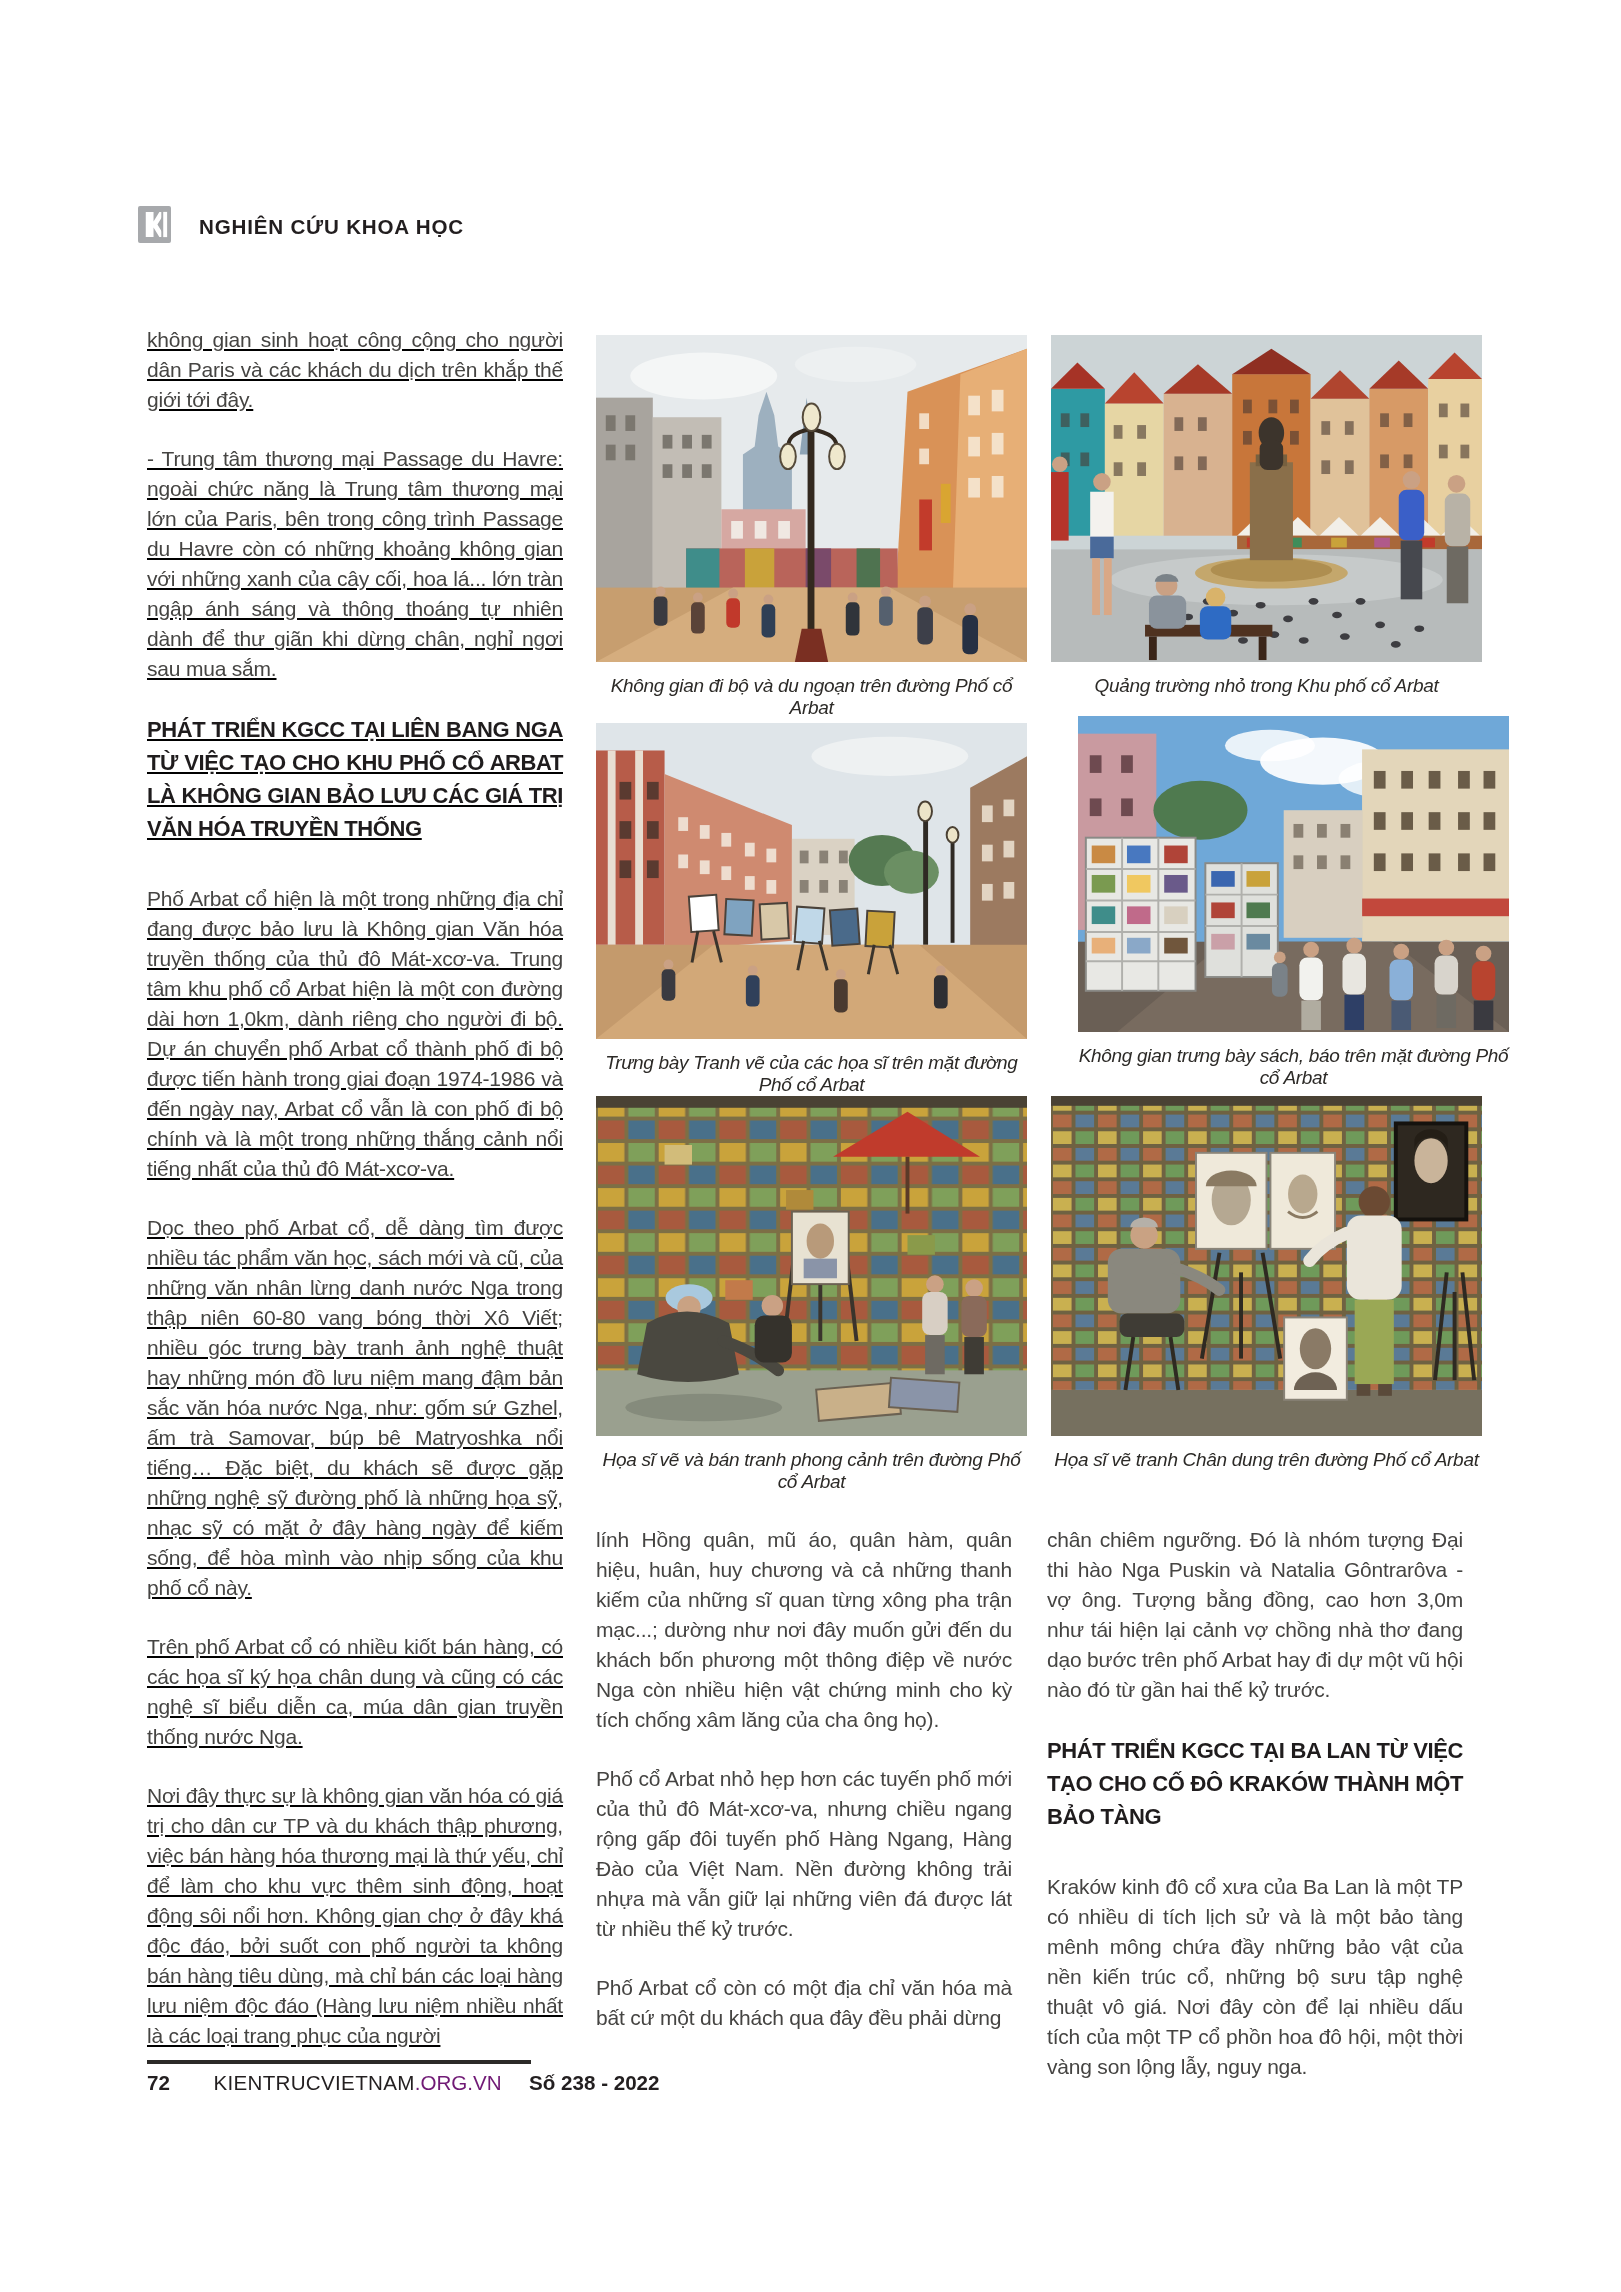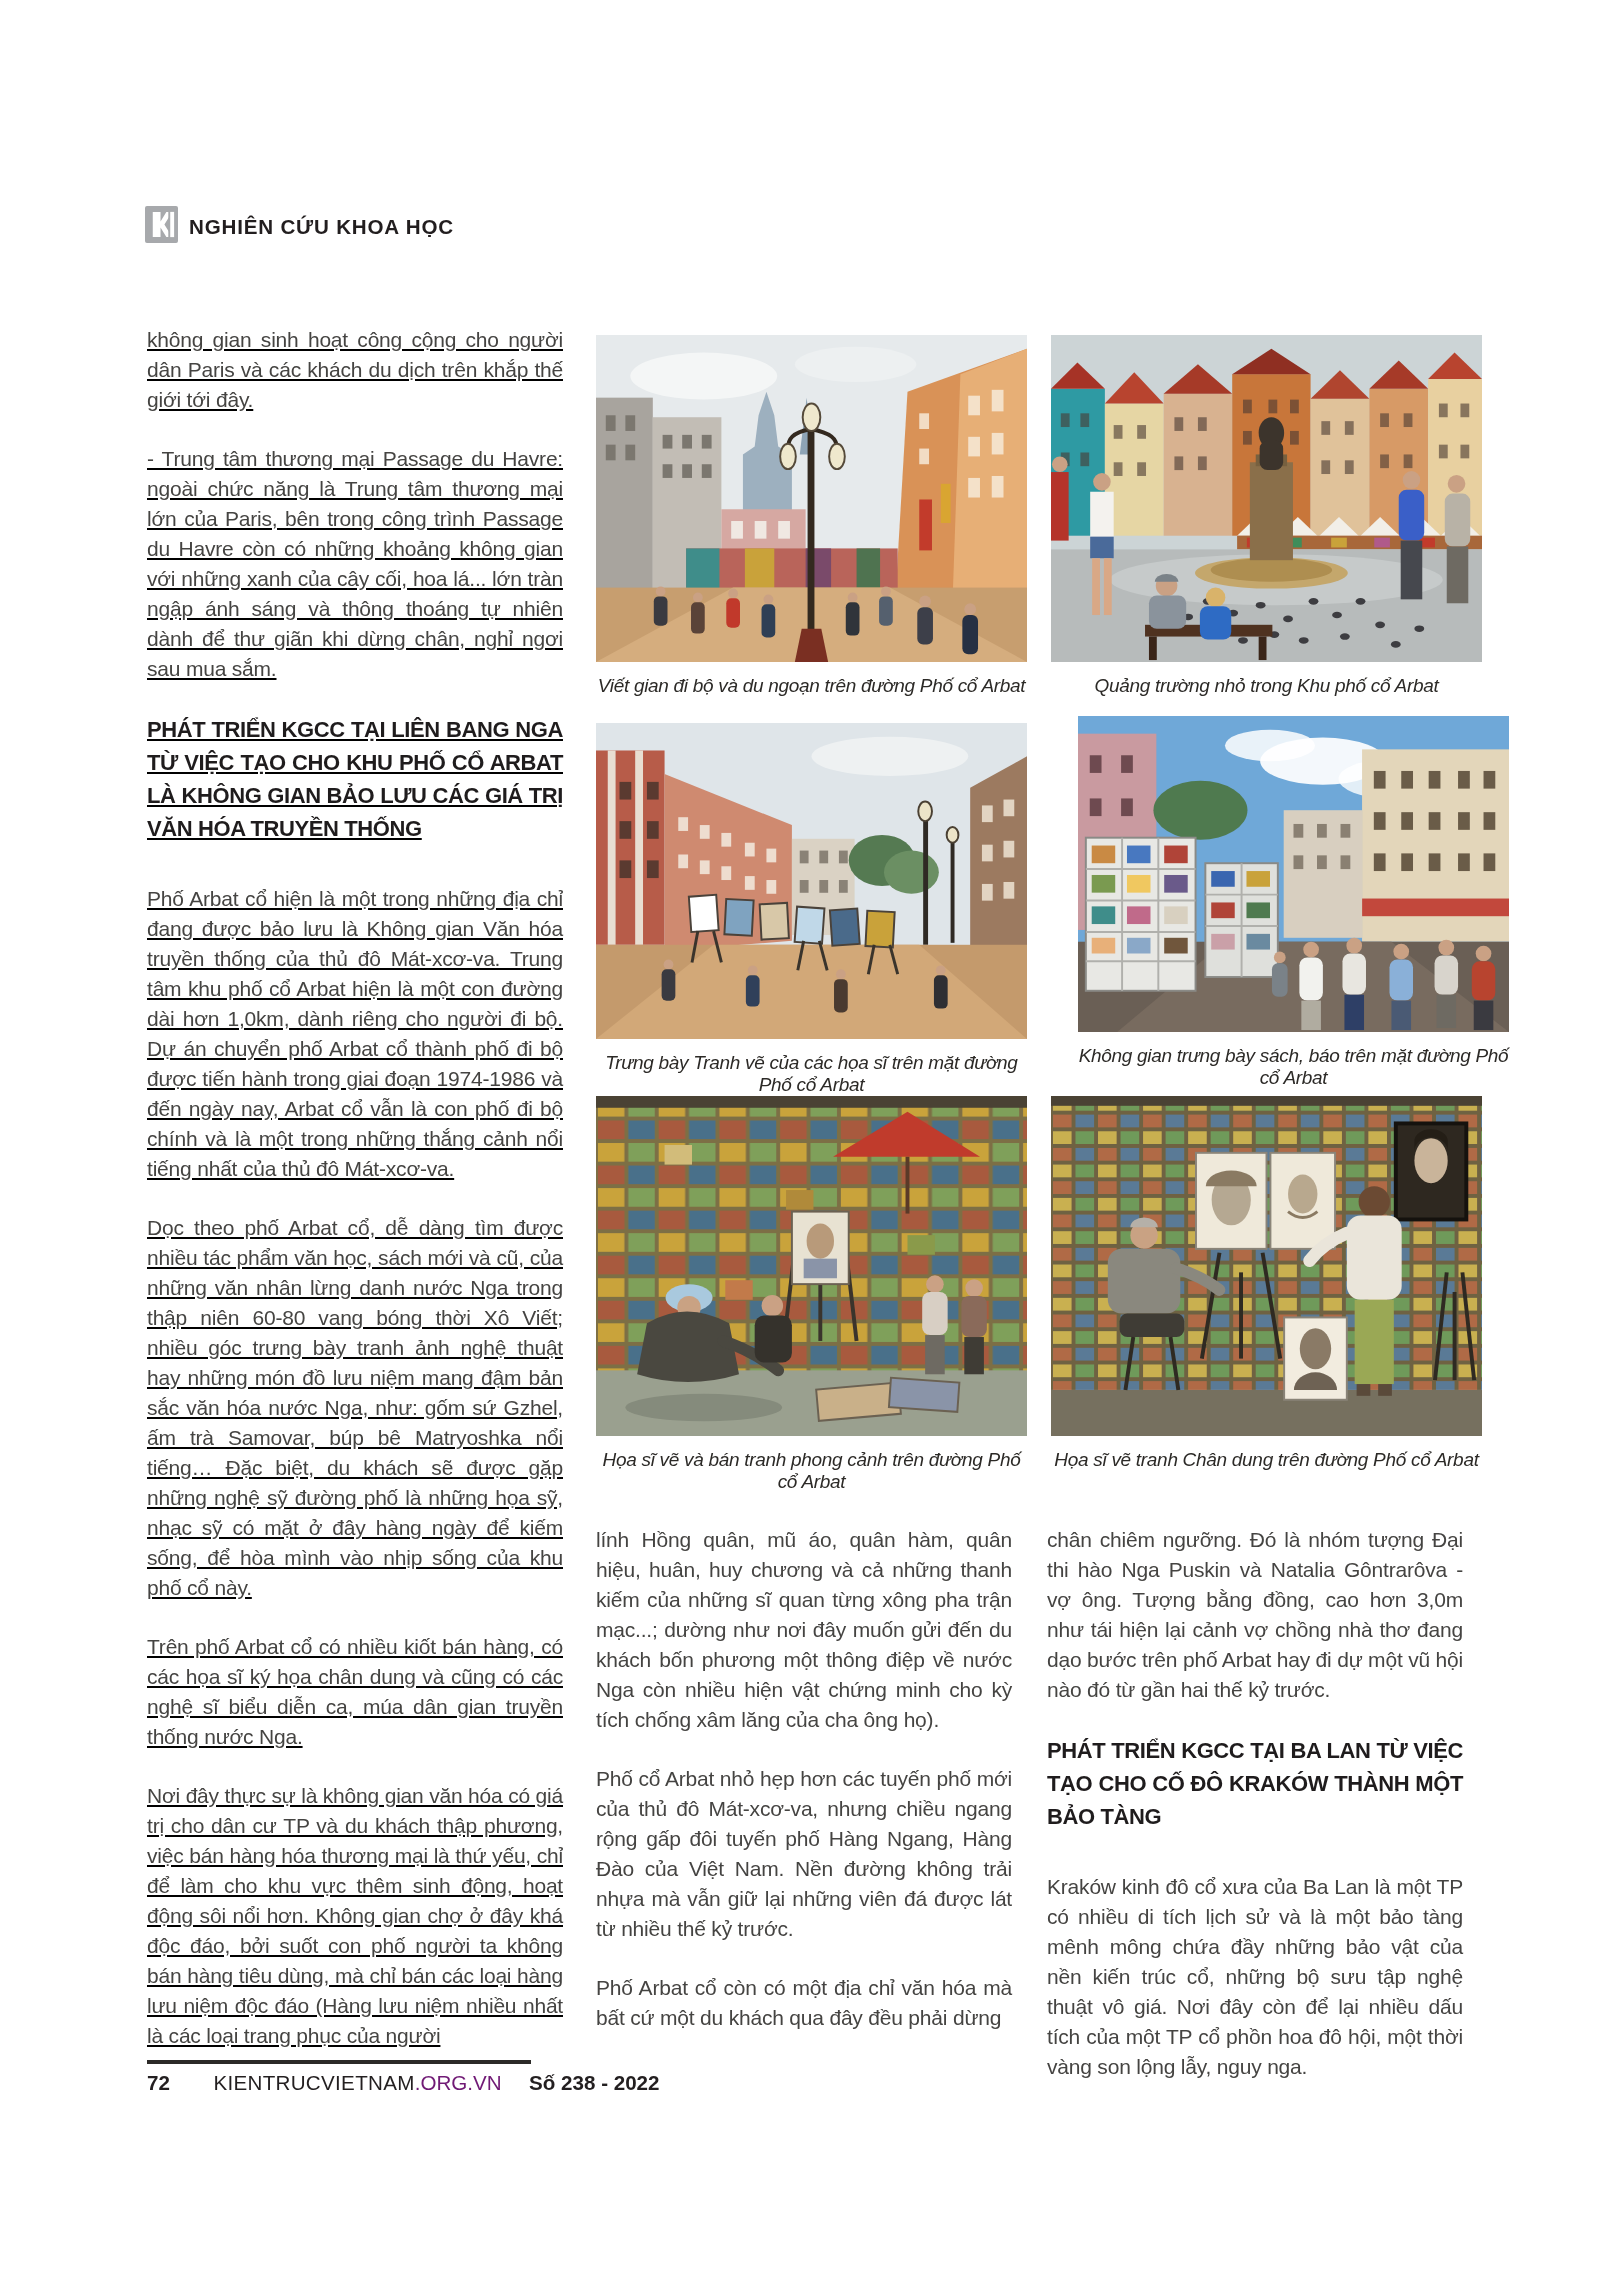--- a/index.html
+++ b/index.html
@@ -4,21 +4,21 @@
 <style>
   html,body{margin:0;padding:0;background:#ffffff;}
   #page{
     position:relative;
     width:1621px;height:2293px;
     background:#ffffff;
     font-family:"Liberation Sans", sans-serif;
     overflow:hidden;
   }
   
-  #hdr{position:absolute;left:145px;top:206px;display:flex;align-items:center;gap:11px;}
+  #hdr{position:absolute;left:138px;top:206px;display:flex;align-items:center;gap:28px;}
   #hdr h1{
     margin:0;font-size:20.6px;font-weight:700;letter-spacing:0.8px;color:#221e1f;
   }
   
   .col{position:absolute;width:416px;}
   .col-left{left:147px;top:325px;text-decoration:underline;}
   .col-mid{left:596px;top:1525px;}
   .col-right{left:1047px;top:1525px;}
   p.body{
     margin:0 0 29px;
@@ -149,21 +149,21 @@
         <circle cx="262" cy="268" r="5" fill="#caa184"></circle>
           <rect x="255" y="273" width="14" height="34" rx="5" fill="#30343a"></rect>
         <circle cx="296" cy="262" r="5" fill="#caa184"></circle>
           <rect x="289" y="267" width="14" height="30" rx="5" fill="#55606e"></rect>
         <circle cx="336" cy="272" r="6" fill="#caa184"></circle>
           <rect x="328" y="278" width="16" height="38" rx="6" fill="#3d3f49"></rect>
         <circle cx="382" cy="280" r="6" fill="#caa184"></circle>
           <rect x="374" y="286" width="16" height="40" rx="6" fill="#263043"></rect>
       </g>
     </svg>
-    <figcaption>Viết gian đi bộ và du ngoạn trên đường Phố cổ Arbat</figcaption>
+    <figcaption>Không gian đi bộ và du ngoạn trên đường Phố cổ Arbat</figcaption>
   </figure>
 
   <figure class="photo" id="f2">
     <svg viewBox="0 0 440 334" height="327" preserveAspectRatio="none">
       <rect width="440" height="334" fill="#ccd4d6"></rect>
       <rect x="0" y="55" width="55" height="150" fill="#2e9aa3"></rect>
       <polygon points="0,55 27,28 55,55" fill="#a63326"></polygon>
       <rect x="55" y="70" width="60" height="135" fill="#e6d6a4"></rect>
       <polygon points="55,70 85,38 115,70" fill="#b8442f"></polygon>
       <rect x="115" y="60" width="70" height="145" fill="#d8b290"></rect>

